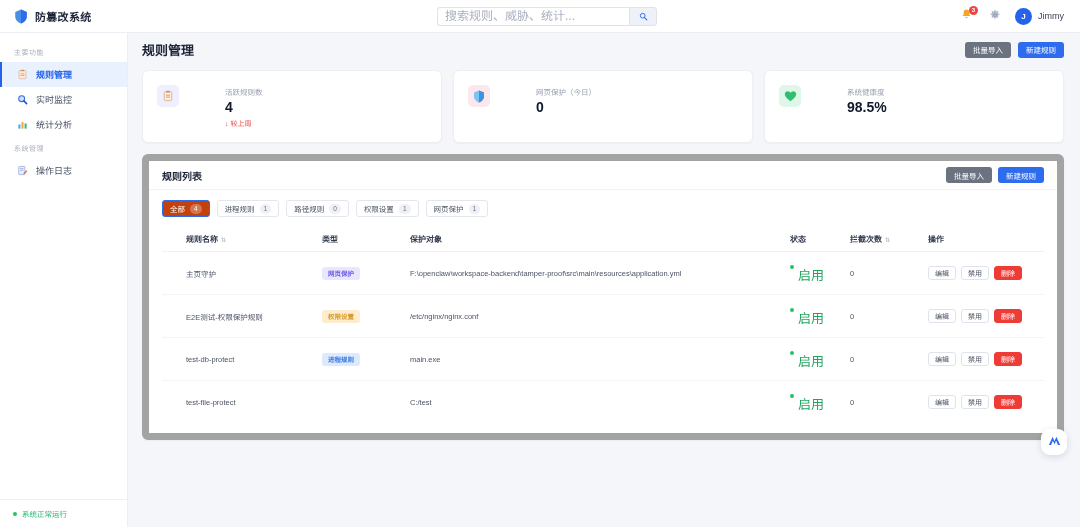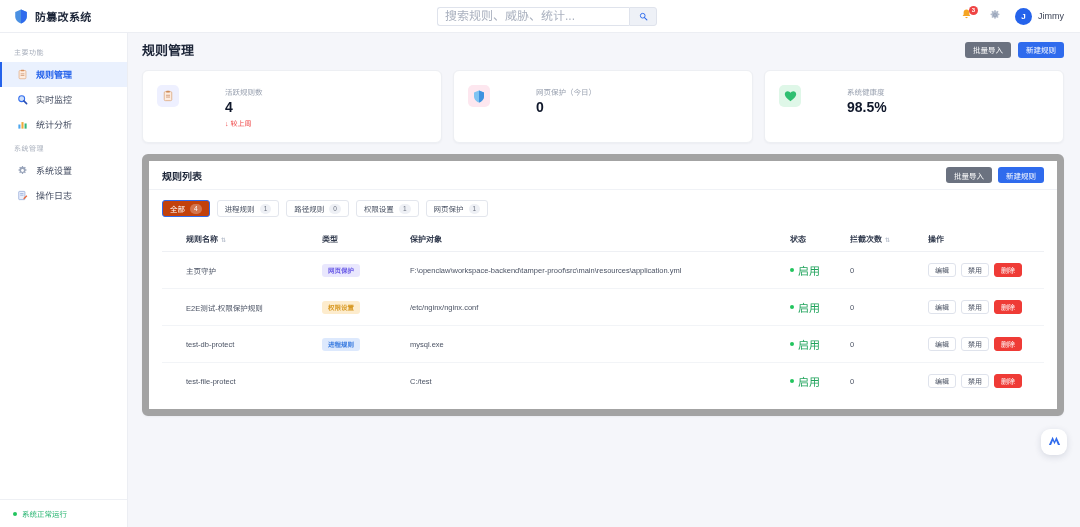--- a/index.html
+++ b/index.html
@@ -205,21 +205,21 @@
 
   .tag {
     display: inline-flex; align-items: center; justify-content: center;
     height: 13px; padding: 0 6px; border-radius: 3px;
     font-size: 6.5px; font-weight: bold;
   }
   .tag-purple { background: #e9e7fd; color: #6b5ce7; }
   .tag-orange { background: #fdeccd; color: #d89a26; }
   .tag-blue   { background: #dde9fd; color: #3c7de0; }
 
-  .state { display: inline-flex; align-items: center; gap: 4px; font-size: 11px; color: #22a45d; }
+  .state { display: inline-flex; align-items: flex-start; gap: 4px; font-size: 13px; color: #22a45d; }
   .state .dot { width: 4px; height: 4px; border-radius: 50%; background: #22c55e; }
   .ops { display: flex; gap: 5px; }
 
   
   .fab {
     position: absolute; right: 13px; bottom: 72px;
     width: 26px; height: 26px; border-radius: 9px;
     background: #fff; box-shadow: 0 2px 7px rgba(25,40,80,.14);
     display: flex; align-items: center; justify-content: center;
     cursor: pointer;
@@ -315,29 +315,20 @@
               <rect x="2" y="8" width="3" height="6" fill="#4ca6ef"></rect>
               <rect x="6.5" y="4.5" width="3" height="9.5" fill="#f0a93c"></rect>
               <rect x="11" y="6.5" width="3" height="7.5" fill="#37b87c"></rect>
             </svg>
           </span>
           <span>统计分析</span>
         </div>
 
         <div class="nav-section">系统管理</div>
 
-        <div class="nav-item">
-          <span class="nav-ico">
-            <svg viewBox="0 0 20 20" width="11" height="11">
-              <path d="M9 1.6h2l.3 2 1.5.6 1.7-1.1 1.4 1.4-1.1 1.7.6 1.5 2 .3v2l-2 .3-.6 1.5 1.1 1.7-1.4 1.4-1.7-1.1-1.5.6-.3 2h-2l-.3-2-1.5-.6-1.7 1.1-1.4-1.4 1.1-1.7-.6-1.5-2-.3v-2l2-.3.6-1.5-1.1-1.7 1.4-1.4 1.7 1.1 1.5-.6z" fill="#9aa5bb"></path>
-              <circle cx="10" cy="10" r="2.6" fill="#fff"></circle>
-            </svg>
-          </span>
-          <span>系统设置</span>
-        </div>
 
         <div class="nav-item">
           <span class="nav-ico">
             <svg viewBox="0 0 16 16" width="11" height="11">
               <rect x="2.5" y="2" width="9" height="12" rx="1" fill="#e8eefc" stroke="#8aa2d4" stroke-width="1"></rect>
               <line x1="4.6" y1="5.2" x2="9.4" y2="5.2" stroke="#8aa2d4" stroke-width="1"></line>
               <line x1="4.6" y1="7.6" x2="9.4" y2="7.6" stroke="#8aa2d4" stroke-width="1"></line>
               <path d="M9.6 11.8 L13.6 7.8 L15 9.2 L11 13.2 L9.2 13.6 Z" fill="#e8663a"></path>
             </svg>
           </span>
@@ -501,21 +492,21 @@
                     <button class="btn-sm btn-danger">删除</button>
                   </div>
                 </td>
               </tr>
 
               <tr>
                 <td class="col-name">test-db-protect</td>
                 <td class="col-type">
                   <span class="tag tag-blue">进程规则</span>
                 </td>
-                <td class="col-obj">mysql.exe</td>
+                <td class="col-obj">main.exe</td>
                 <td class="col-state">
                   <span class="state">
                     <span class="dot"></span>
                     <span>启用</span>
                   </span>
                 </td>
                 <td class="col-count">0</td>
                 <td class="col-op">
                   <div class="ops">
                     <button class="btn-sm">编辑</button>

